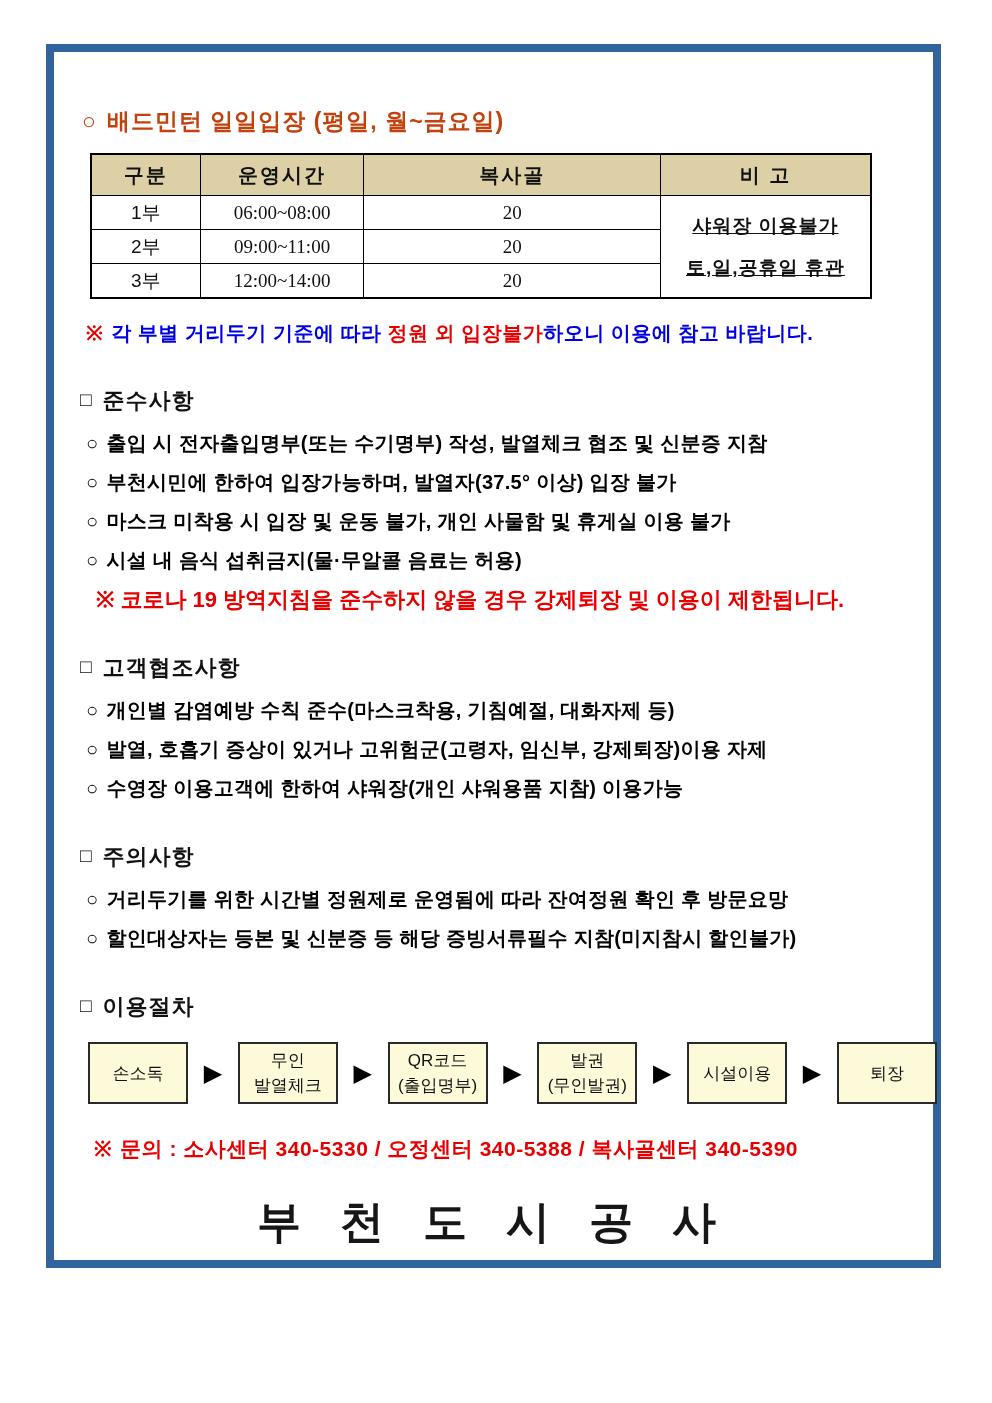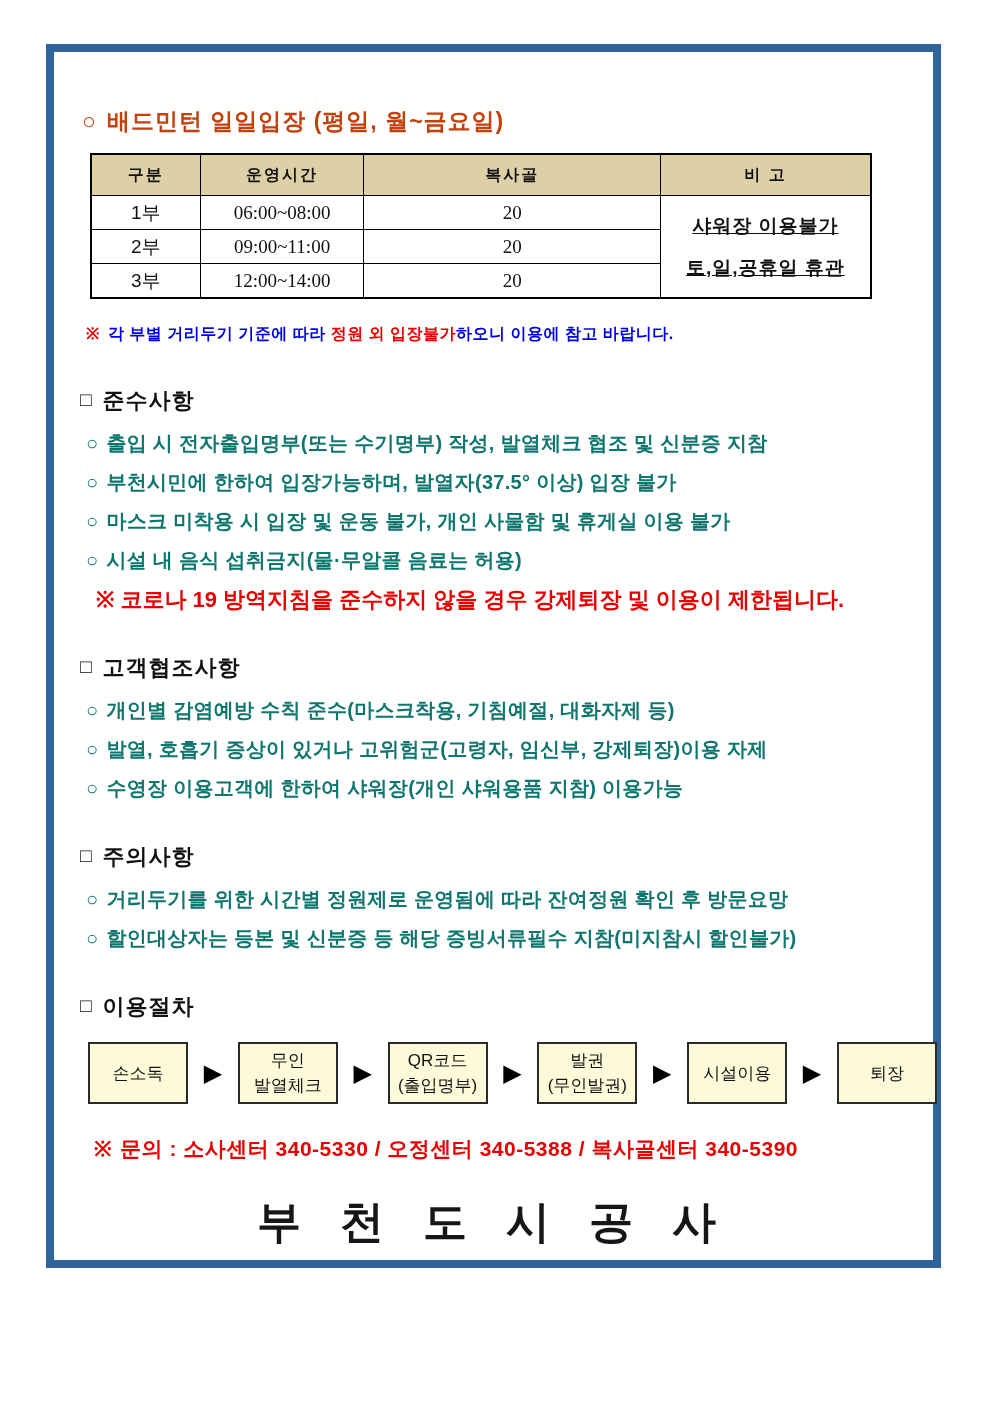--- a/index.html
+++ b/index.html
@@ -42,21 +42,21 @@
   .data-table th, .data-table td {
     border: 1px solid #000;
     text-align: center;
     vertical-align: middle;
     padding: 0;
   }
   .data-table { border: 2px solid #000; }
   .data-table th {
     background: #DDD0A6;
     height: 40px;
-    font-size: 16px;
+    font-size: 20px;
     font-weight: bold;
     color: #111;
     letter-spacing: 2px;
   }
   .data-table td { height: 33px; font-size: 19px; color: #111; }
   .cell-serif { font-family: "Liberation Serif", serif; font-size: 19px; }
   .col-part   { width: 14%; }
   .col-time   { width: 21%; }
   .col-cap    { width: 38%; }
   .col-remark { width: 27%; }
@@ -68,21 +68,21 @@
   .remark-cell .u {
     display: inline-block;
     text-decoration: underline;
     margin: 8px 0;
     letter-spacing: 1px;
   }
 
   
   .note-line {
     margin: 0 0 0 32px;
-    font-size: 16px;
+    font-size: 20px;
     font-weight: bold;
     color: #0000E6;
     line-height: 37px;
     letter-spacing: 0.5px;
   }
   .first-note { margin-top: 16px; }
   .marker-red { color: #E60000; margin-right: 8px; }
   .hl-red { color: #E60000; }
 
   
@@ -91,21 +91,21 @@
     font-size: 22px;
     font-weight: bold;
     color: #111;
     letter-spacing: 1px;
   }
   .section-heading .sq { margin-right: 10px; font-size: 19px; position: relative; top: -2px; }
   .item-line {
     margin: 0 0 0 32px;
     font-size: 20px;
     font-weight: bold;
-    color: #0f766e;
+    color: #000000;
     line-height: 39px;
     letter-spacing: 0.3px;
     white-space: nowrap;
   }
   .first-item { margin-top: 8px; }
   .item-line .bullet { margin-right: 8px; }
   .warning-line {
     margin: 0 12px 0 42px;
     font-size: 22px;
     font-weight: bold;

